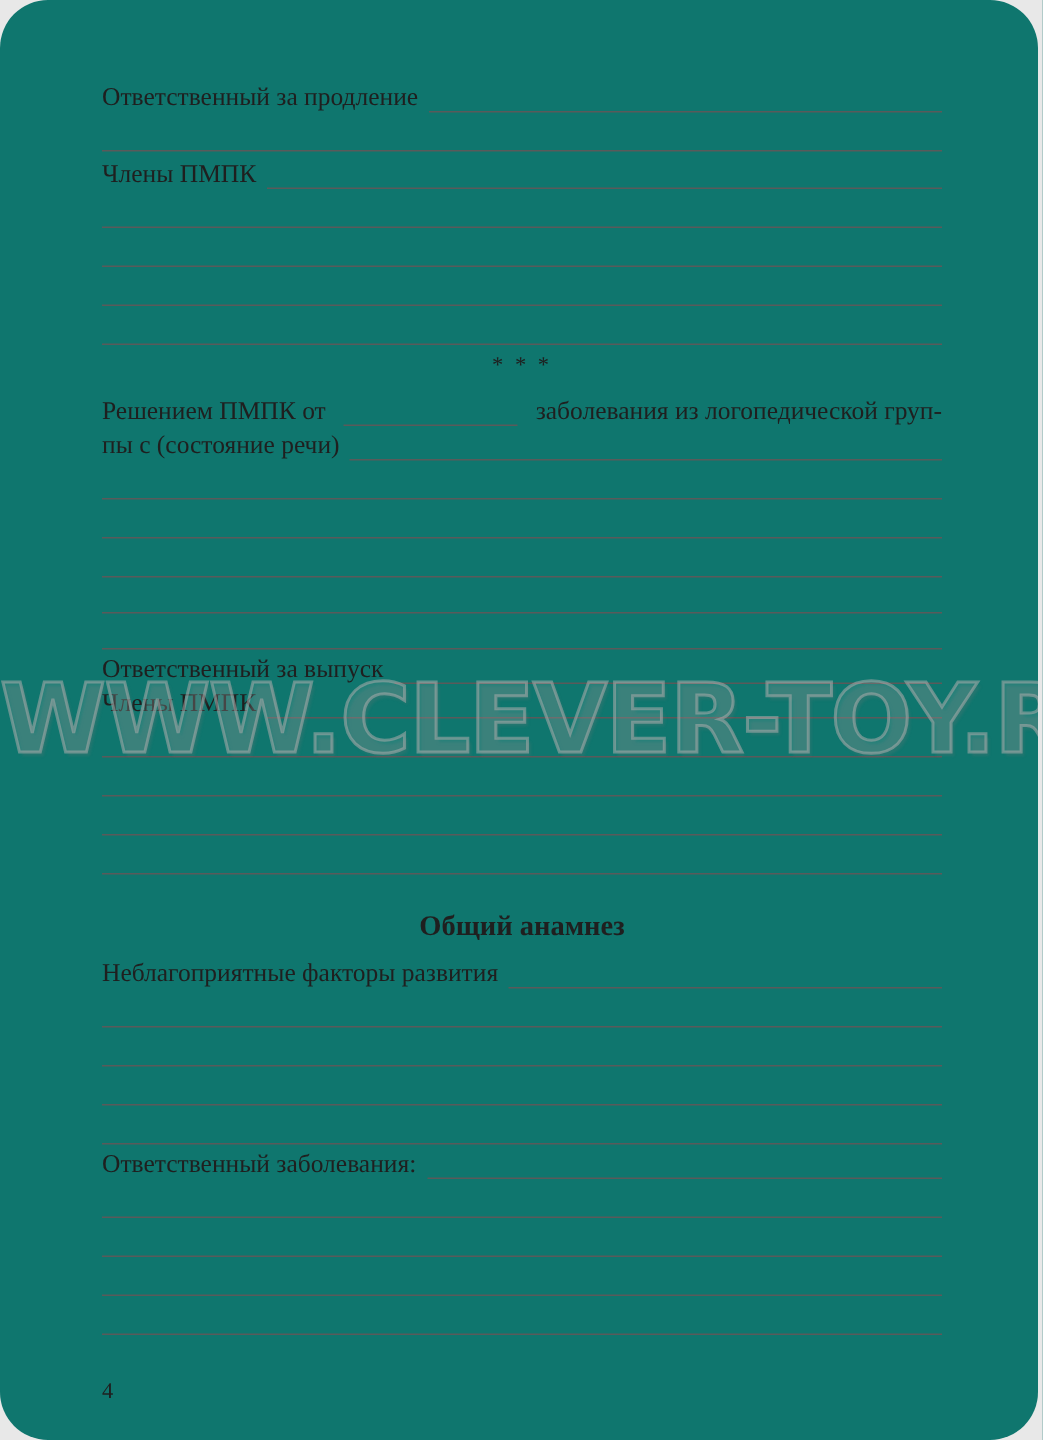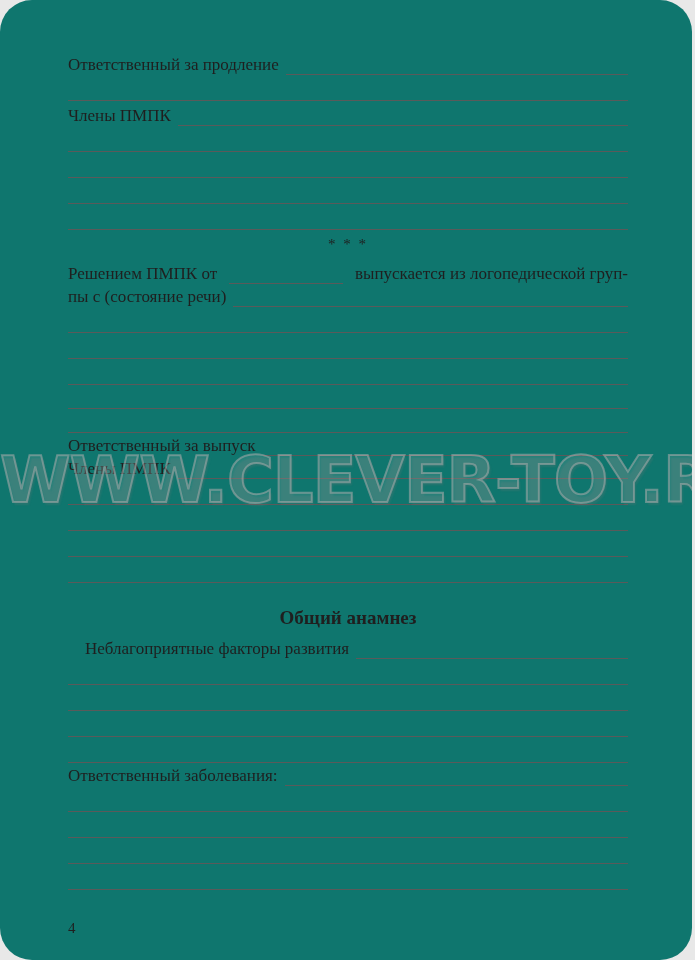--- a/index.html
+++ b/index.html
@@ -30,21 +30,21 @@
     flex: 1 1 auto;
     height: 0;
     border-bottom: 1px solid #5a5a5a;
   }
   .rule {
     height: 25px;
     border-bottom: 1px solid #5a5a5a;
   }
   .r23 { height: 23px; }
   .short { height: 23px; text-align: center; }
-  .tall { height: 30px; margin-left: 17px; }
+  .tall { height: 30px; }
   .sep {
     height: 28px;
     display: flex;
     align-items: center;
     justify-content: center;
     font-size: 15px;
     letter-spacing: 2px;
   }
   .para {
     display: flex;
@@ -111,21 +111,21 @@
     <div class="rule"></div>
     <div class="rule"></div>
     <div class="rule"></div>
     <div class="rule"></div>
 
     <div class="sep">* * *</div>
 
     <div class="para">
       <span>Решением ПМПК от</span>
       <span class="blank-mid"></span>
-      <span>выпускается из логопедической груп-</span>
+      <span>заболевания из логопедической груп-</span>
     </div>
     <div class="field short">
       <span class="label">пы с (состояние речи)</span>
       <span class="fill"></span>
     </div>
     <div class="rule"></div>
     <div class="rule"></div>
     <div class="rule"></div>
 
     <div class="rule r23"></div>

